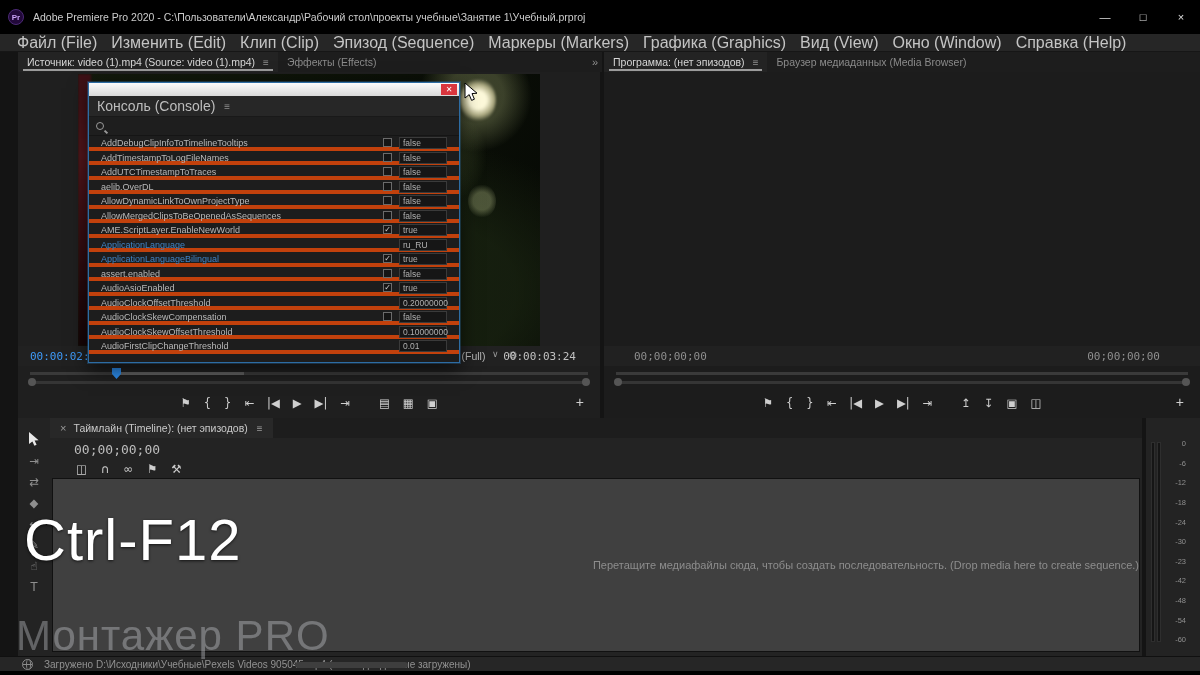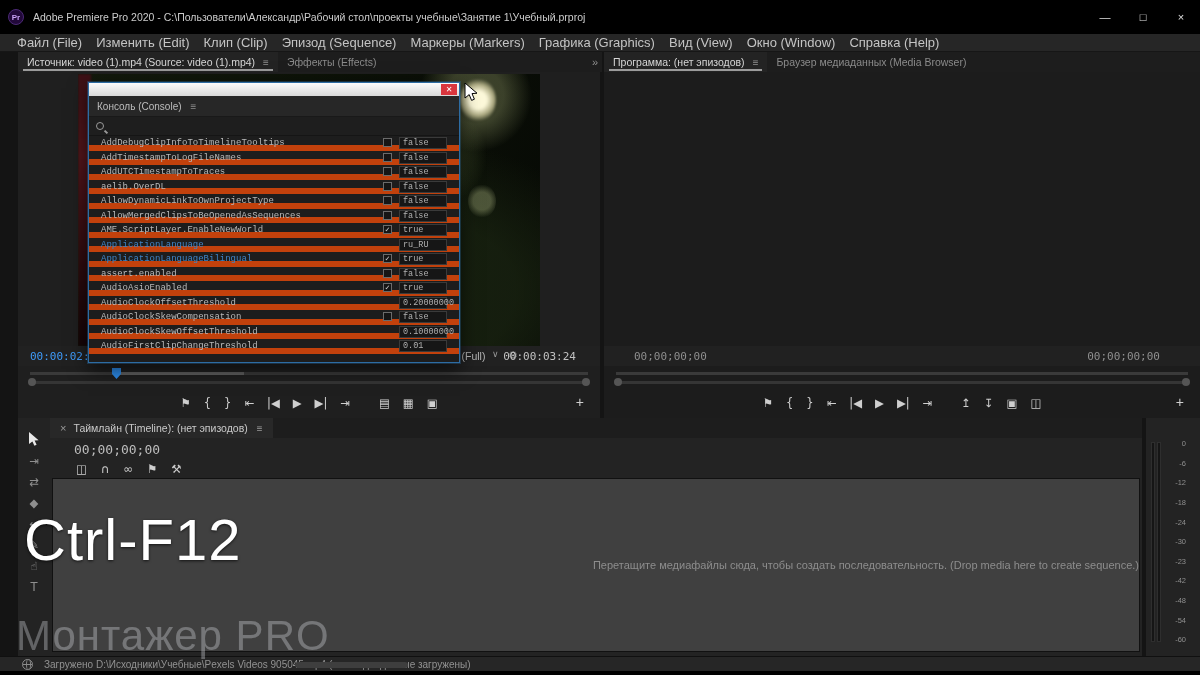--- a/index.html
+++ b/index.html
@@ -9,21 +9,21 @@
 
 
 .titlebar{position:absolute;left:0;top:0;width:100%;height:34px;background:#000;display:flex;align-items:center;padding-left:8px}
 .appicon{width:16px;height:16px;background:#22093a;border:1px solid #4b2a75;color:#c9a2f5;font-size:8px;font-weight:bold;display:flex;align-items:center;justify-content:center;border-radius:8px;flex:none}
 .wtitle{margin-left:9px;font-size:10.5px;color:#cccccc;white-space:nowrap}
 .wbtns{position:absolute;right:0;top:0;height:100%;display:flex}
 .wbtn{width:38px;height:100%;display:flex;align-items:center;justify-content:center;font-size:11px;color:#e0e0e0}
 
 
 .menubar{position:absolute;left:0;top:34px;width:100%;height:18px;background:#262626;display:flex;align-items:center;padding-left:10px;border-bottom:1px solid #161616}
-.menu-item{font-size:13px;color:#c4c4c4;padding:0 7px;white-space:nowrap}
+.menu-item{font-size:16px;color:#c4c4c4;padding:0 7px;white-space:nowrap}
 
 
 .tabstrip-left{position:absolute;left:18px;top:52px;width:570px;height:20px;background:#1d1d1d;display:flex}
 .tab-overflow{position:absolute;left:588px;top:52px;width:14px;height:20px;color:#8f8f8f;font-size:11px;line-height:20px;text-align:center;background:#1d1d1d}
 .tabstrip-right{position:absolute;left:604px;top:52px;width:596px;height:20px;background:#1d1d1d;display:flex}
 .tab{position:relative;height:20px;display:flex;align-items:center;padding:0 9px;font-size:10.5px;color:#8a8a8a;background:#1d1d1d;white-space:nowrap}
 .tab.active{color:#d6d6d6;background:#232323}
 .tab.active::after{content:"";position:absolute;left:5px;right:5px;bottom:1px;height:2px;background:#9b9b9b}
 .tab-menu{margin-left:8px;color:#8f8f8f;font-size:10px}
 
@@ -92,27 +92,27 @@
 .globe::after{content:"";position:absolute;top:-1px;bottom:-1px;left:3px;width:3px;border:1px solid #8a8a8a;border-radius:50%;border-top:none;border-bottom:none}
 .status-text{margin-left:11px;font-size:10px;color:#929292;white-space:nowrap}
 .status-scroll{position:absolute;left:295px;top:5px;width:113px;height:6px;background:#3e3e3e;border-radius:3px}
 .bottom-black{position:absolute;left:0;top:671px;width:100%;height:4px;background:#000}
 
 
 .console{position:absolute;left:88px;top:82px;width:372px;height:281px;background:#1d1d1d;border:1px solid #2d6ca3;box-shadow:0 0 0 1px rgba(45,108,163,.35),0 6px 18px rgba(0,0,0,.65);z-index:40;overflow:hidden}
 .console-strip{height:13px;background:linear-gradient(#fbfbfb,#d9d9d9);position:relative}
 .console-close{position:absolute;right:2px;top:1px;width:16px;height:11px;background:#d9363e;color:#fff;font-size:8px;line-height:11px;text-align:center}
 .console-header{height:21px;background:#272727;border-bottom:1px solid #191919;display:flex;align-items:center;padding-left:8px}
-.console-title{font-size:10px;color:#bdbdbd}
+.console-title{font-size:14px;color:#bdbdbd}
 .console-menu{margin-left:9px;color:#8f8f8f;font-size:10px}
 .console-search{height:19px;background:#1e1e1e;border-bottom:1px solid #151515;display:flex;align-items:center;padding-left:7px}
 .search-icon{position:relative;width:8px;height:8px;border:1px solid #9a9a9a;border-radius:50%}
 .search-icon::after{content:"";position:absolute;width:4px;height:2px;background:#9a9a9a;transform:rotate(45deg);left:7px;top:8px}
 .console-list{position:relative;height:228px;overflow:hidden}
-.crow{position:relative;height:14.5px;border-bottom:6px solid #c2410c;font-family:Liberation Mono, monospace;background:#1d1d1d}
+.crow{position:relative;height:14.5px;border-bottom:4px solid #c2410c;font-family:Liberation Sans, sans-serif;background:#1d1d1d}
 .cname{position:absolute;left:12px;top:2px;font-size:9px;color:#b9b9b9;white-space:nowrap}
 .cname.link{color:#3f84c6}
 .cbox{position:absolute;left:294px;top:2px;width:9px;height:9px;border:1px solid #6b6b6b;background:#151515;font-size:8px;line-height:8px;text-align:center;color:#d0d0d0}
 .cval{position:absolute;left:310px;top:1px;width:48px;height:12px;border:1px solid #3a3a3a;background:#161616;font-size:8.5px;line-height:11px;padding-left:3px;color:#b0b0b0;white-space:nowrap}
 
 
 .hotkey-overlay{position:absolute;left:24px;top:506px;font-size:58px;color:#fff;z-index:60;text-shadow:0 1px 3px rgba(0,0,0,.7);letter-spacing:1px}
 .watermark{position:absolute;left:16px;top:612px;font-size:42px;color:rgba(220,224,228,.34);z-index:55;letter-spacing:1px}
 .cursor{position:absolute;left:464px;top:83px;z-index:100}
 </style>

